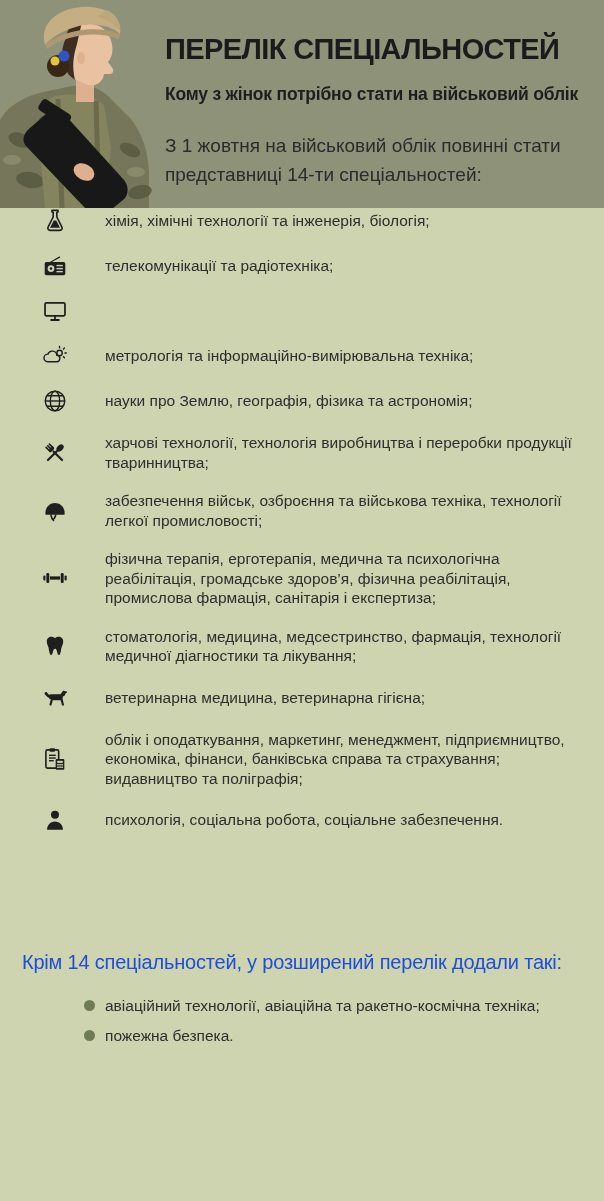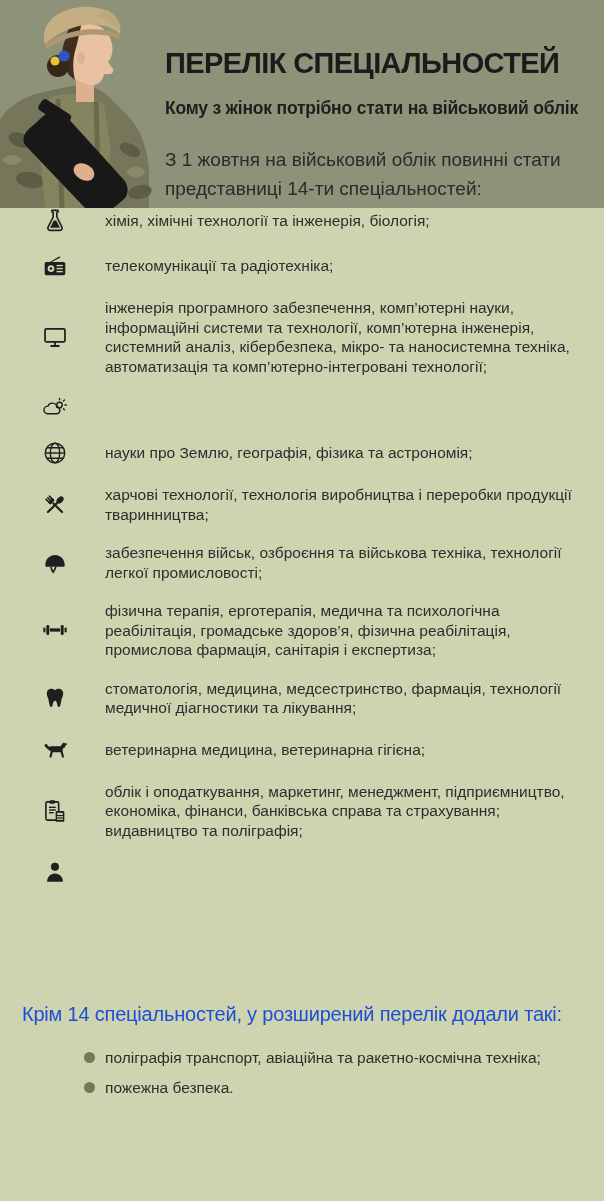--- a/index.html
+++ b/index.html
@@ -6,21 +6,21 @@
     --header-bg:#8e9278; --body-bg:#cfd4b0; --text-dark:#1b1b1b;
     --text-body:#2e2e2e; --bullet-dot:#6f7b52; --icon-color:#1f1f1f;
   }
   *{box-sizing:border-box;margin:0;padding:0;}
   html,body{background:#fff;}
   body{font-family:"Liberation Sans","DejaVu Sans",sans-serif;}
   .page{width:604px;height:1201px;background:var(--body-bg);overflow:hidden;position:relative;margin:0;}
   
   .header{position:relative;height:208px;background:var(--header-bg);}
   .photo{position:absolute;left:0;top:0;width:175px;height:208px;display:block;}
-  .header-text{position:absolute;left:165px;top:48px;width:430px;}
+  .header-text{position:absolute;left:165px;top:34px;width:430px;}
   .title{font-size:29px;font-weight:bold;letter-spacing:-0.6px;color:var(--text-dark);line-height:1.05;}
   .subtitle{font-size:17.5px;font-weight:bold;color:#1e1e1e;margin-top:20px;letter-spacing:-0.2px;}
   .intro{margin-top:27px;font-size:19px;line-height:1.5;color:#2b2b2b;width:405px;}
   
   .list{}
   .row{display:flex;align-items:center;margin-bottom:19px;}
   .icon-cell{flex:none;width:105px;padding-left:42px;display:flex;align-items:center;}
   .icon-cell svg{width:26px;height:26px;color:var(--icon-color);}
   .row-text{font-size:15.5px;line-height:19.5px;color:var(--text-body);max-width:478px;}
   
@@ -106,34 +106,34 @@
   </div>
 
   <div class="row">
     <div class="icon-cell">
           <svg viewBox="0 0 24 24" fill="none" stroke="currentColor" stroke-width="1.6">
             <rect x="2.8" y="4.5" width="18.4" height="12" rx="1.2"></rect>
             <line x1="12" y1="16.5" x2="12" y2="19.6"></line>
             <line x1="7.8" y1="20.3" x2="16.2" y2="20.3" stroke-width="1.9"></line>
           </svg>
         </div>
-    <div class="row-text">інженерія програмного забезпечення, комп’ютерні науки, інформаційні системи та технології, комп’ютерна інженерія, системний аналіз, кібербезпека, мікро- та наносистемна техніка, автоматизація та комп’ютерно-інтегровані технології;</div>
   </div>
 
   <div class="row">
     <div class="icon-cell">
           <svg viewBox="0 0 24 24" fill="none" stroke="currentColor" stroke-width="1.3" stroke-linecap="round">
             <circle cx="16.2" cy="9.2" r="2.5"></circle>
             <line x1="16.2" y1="4.4" x2="16.2" y2="3.2"></line>
             <line x1="19.8" y1="5.6" x2="20.7" y2="4.7"></line>
             <line x1="21.2" y1="9.2" x2="22.5" y2="9.2"></line>
             <line x1="19.8" y1="12.8" x2="20.7" y2="13.7"></line>
             <path d="M5.2 17.3h8a3 3 0 0 0 .5-6 4.3 4.3 0 0 0-8.3-1 3 3 0 0 0-.2 7z"></path>
           </svg>
         </div>
+    <div class="row-text">метрологія та інформаційно-вимірювальна техніка;</div>
   </div>
 
   <div class="row">
     <div class="icon-cell">
           <svg viewBox="0 0 24 24" fill="none" stroke="currentColor" stroke-width="1.3">
             <circle cx="12" cy="12" r="9"></circle>
             <ellipse cx="12" cy="12" rx="4.3" ry="9"></ellipse>
             <line x1="3" y1="12" x2="21" y2="12"></line>
             <path d="M4.4 7.2h15.2M4.4 16.8h15.2"></path>
           </svg>
@@ -230,29 +230,30 @@
     <div class="row-text">облік і оподаткування, маркетинг, менеджмент, підприємництво, економіка, фінанси, банківська справа та страхування; видавництво та поліграфія;</div>
   </div>
 
   <div class="row">
     <div class="icon-cell">
           <svg viewBox="0 0 24 24" fill="currentColor">
             <circle cx="12" cy="7.1" r="3.7"></circle>
             <path d="M4.7 20.6c0-4 3.3-7.3 7.3-7.3s7.3 3.3 7.3 7.3v.4H4.7z"></path>
           </svg>
         </div>
+    <div class="row-text">психологія, соціальна робота, соціальне забезпечення.</div>
   </div>
 </div>
 
   <div class="extended">
     <div class="extended-heading">Крім 14 спеціальностей, у розширений перелік додали такі:</div>
     <ul class="extended-list">
   <li>
     <span class="dot"></span>
-    <span class="bullet-text">поліграфія транспорт, авіаційна та ракетно-космічна техніка;</span>
+    <span class="bullet-text">авіаційний технології, авіаційна та ракетно-космічна техніка;</span>
   </li>
 
 
   <li>
     <span class="dot"></span>
     <span class="bullet-text">пожежна безпека.</span>
   </li>
 </ul>
   </div>
 

